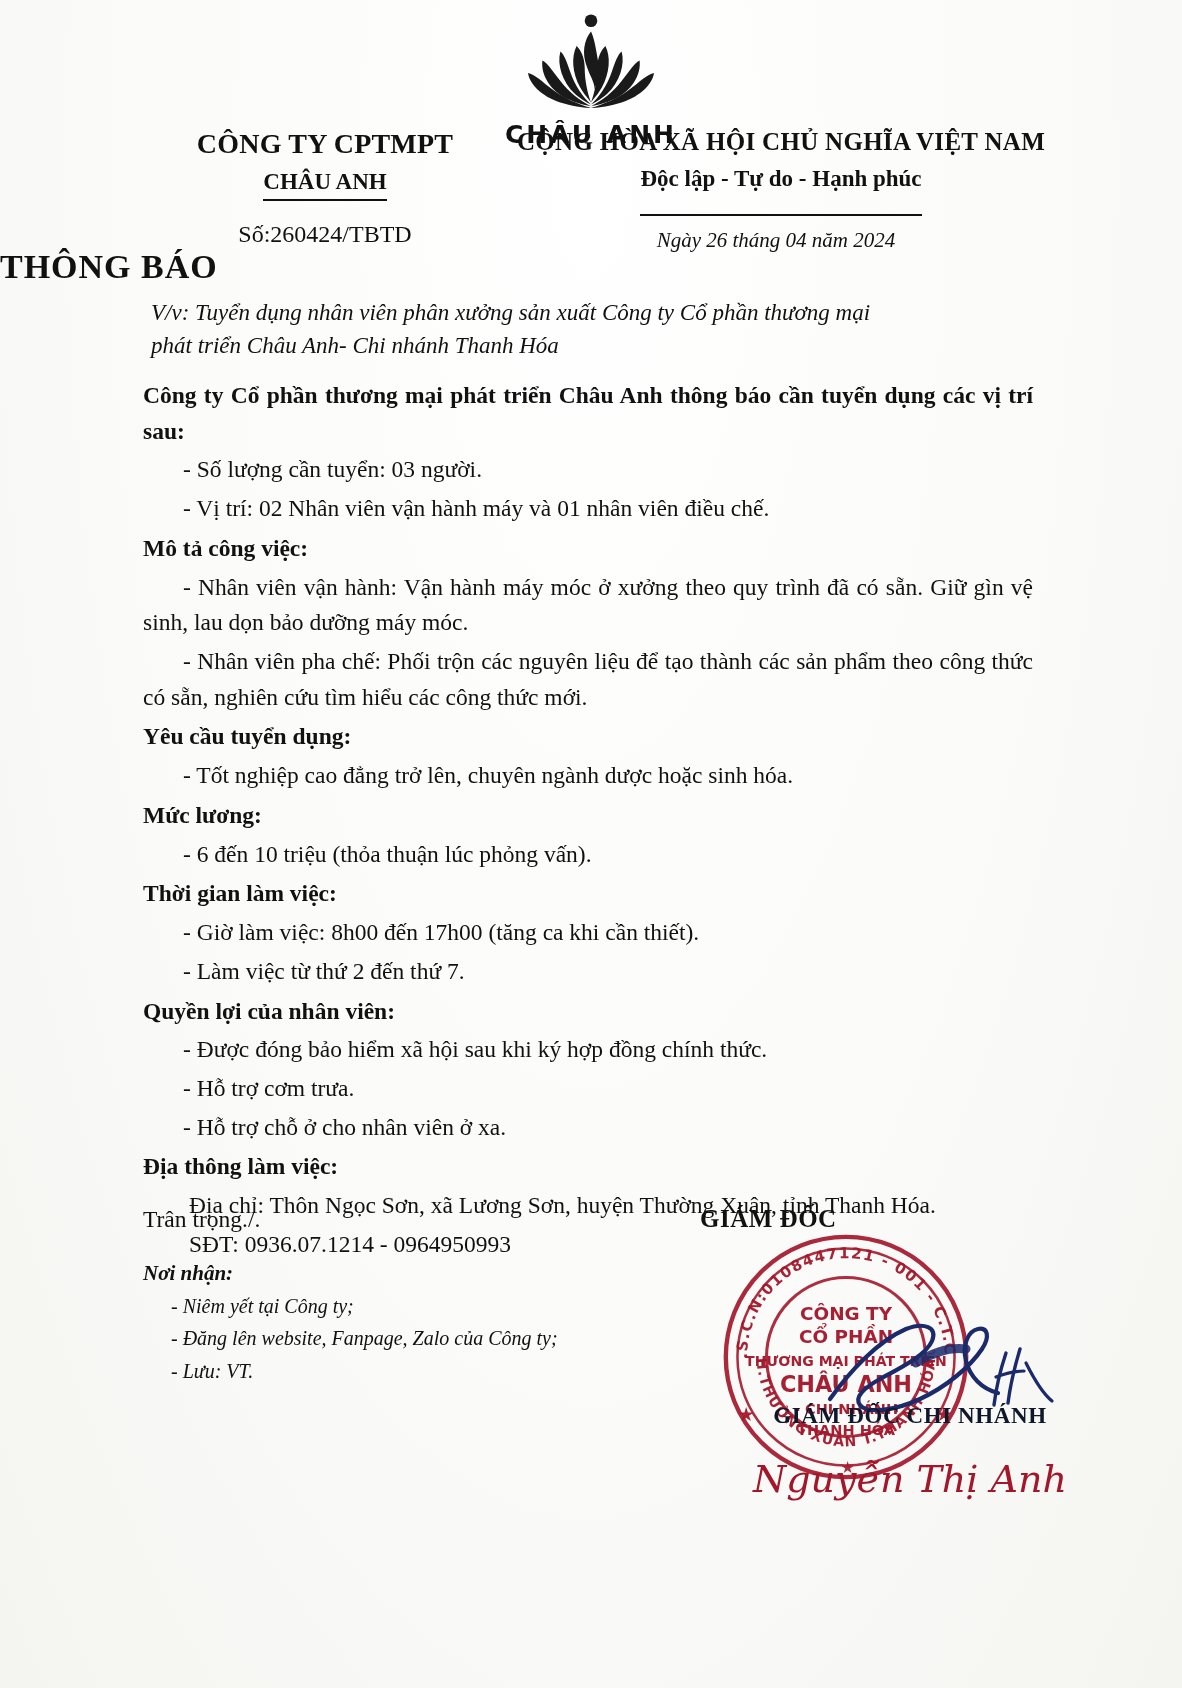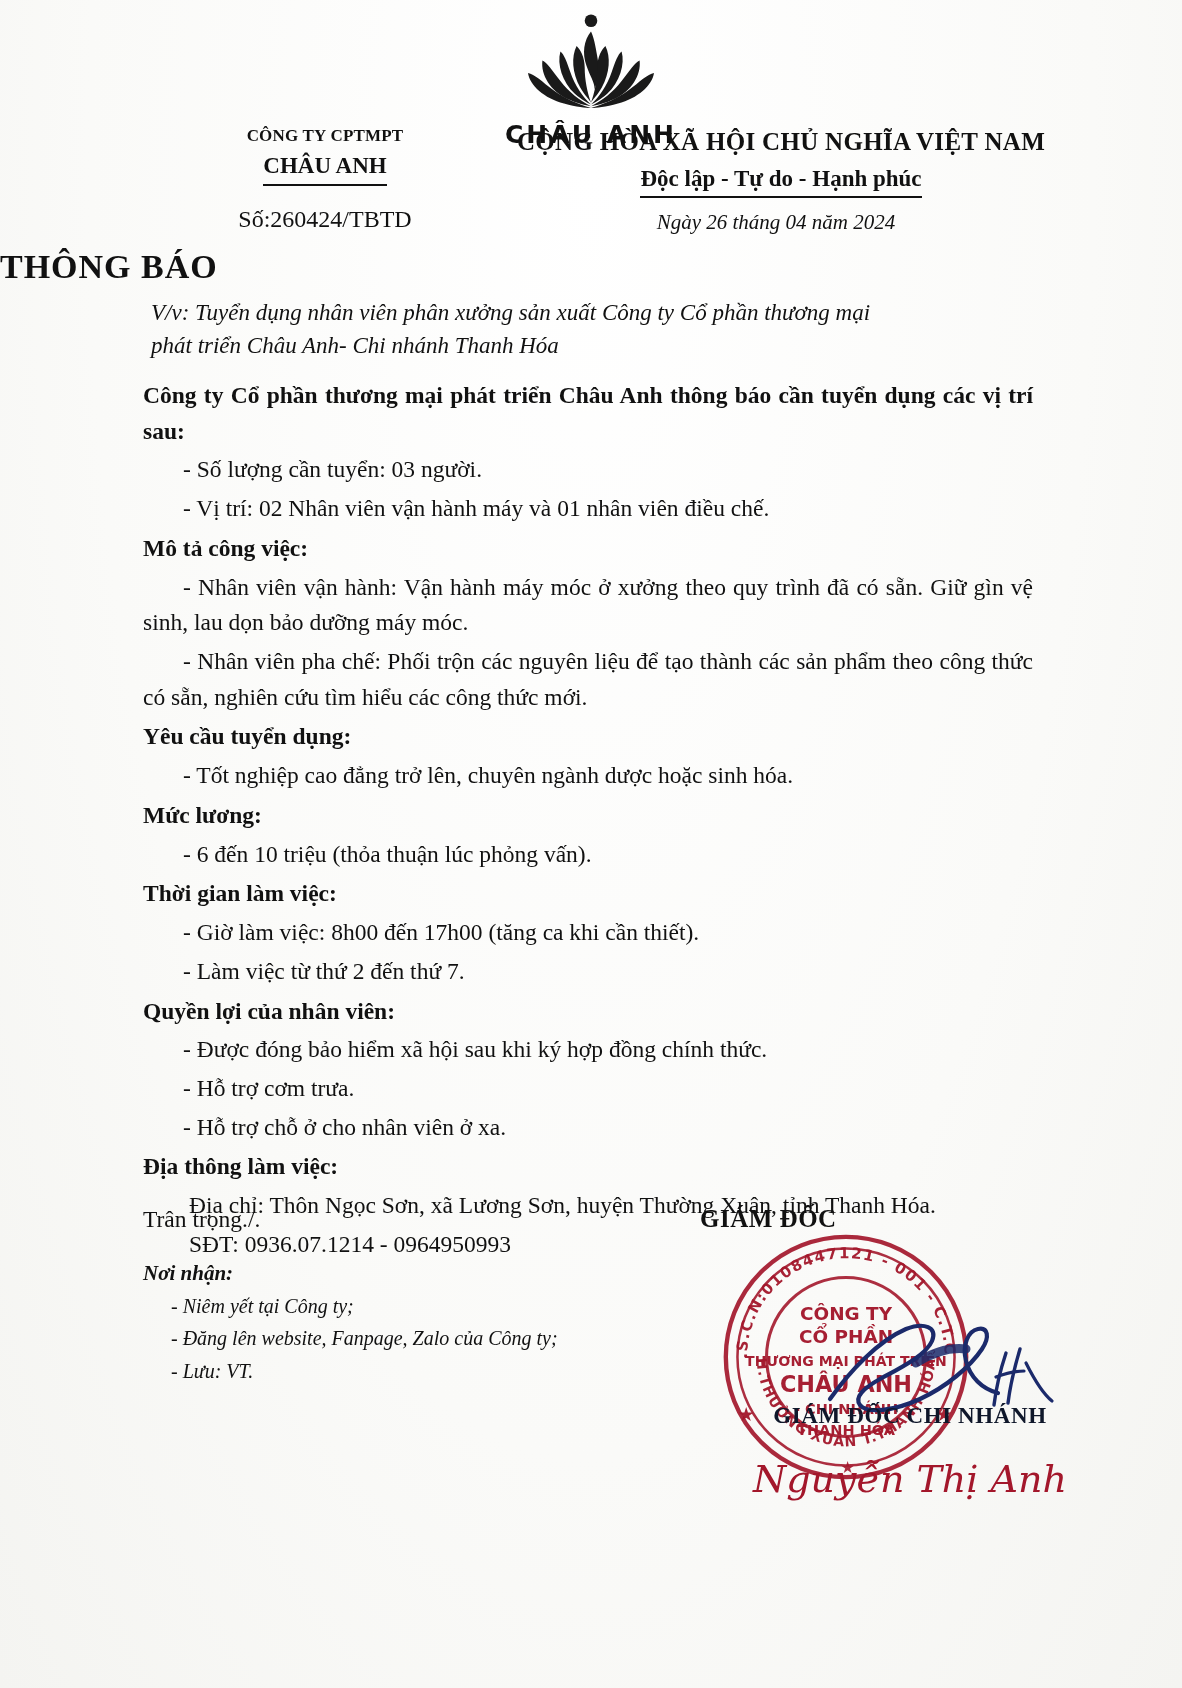--- a/index.html
+++ b/index.html
@@ -70,21 +70,21 @@
     text-align: center;
     line-height: 1.42;
   }
   .hdr-right {
     flex: 1;
     text-align: center;
     line-height: 1.42;
     margin-right: 110px;
   }
   .org-name {
-    font-size: 17px;
+    font-size: 28px;
     font-weight: 700;
     letter-spacing: 0.2px;
   }
   .org-sub {
     font-size: 23px;
     font-weight: 700;
     display: inline-block;
     border-bottom: 2px solid #111;
     padding-bottom: 1px;
     margin-top: 2px;
@@ -97,21 +97,21 @@
   .nation {
     font-size: 25px;
     font-weight: 700;
     letter-spacing: 0.3px;
   }
   .motto {
     font-size: 23px;
     font-weight: 700;
     display: inline-block;
     border-bottom: 2px solid #111;
-    padding-bottom: 1px;
+    padding-bottom: 19px;
     margin-top: 3px;
   }
   .dateline {
     font-size: 21px;
     font-style: italic;
     margin-top: 10px;
     text-align: center;
     padding-right: 10px;
   }
 

